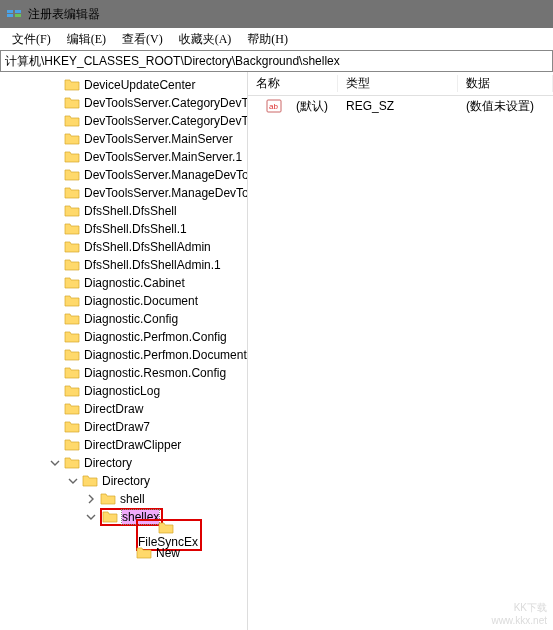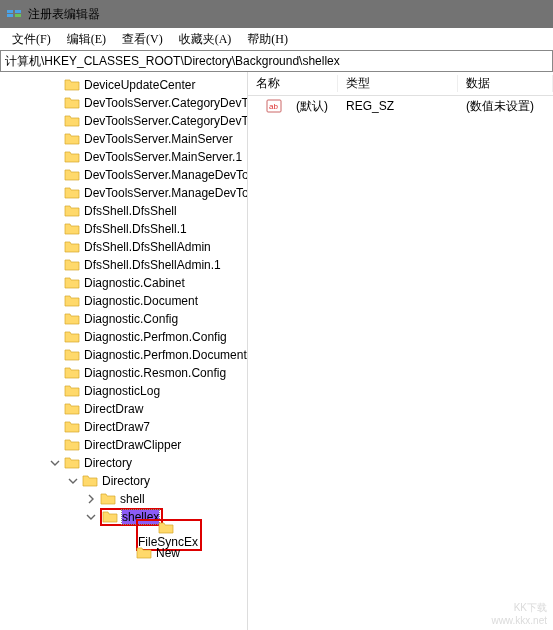--- a/index.html
+++ b/index.html
@@ -13,21 +13,21 @@
   .addr-text { padding: 0 4px; font-size: 12px; white-space: nowrap; overflow: hidden; flex: 1; }
   .content { display: flex; height: calc(630px - 28px - 22px - 22px); }
   .left-pane { width: 248px; overflow: hidden; border-right: 1px solid #ddd; padding-top: 4px; }
   .right-pane { flex: 1; overflow: hidden; }
   .tree { list-style: none; padding-left: 44px; }
   .tree li { white-space: nowrap; }
   .node { display: flex; align-items: center; height: 18px; padding-left: var(--indent, 0); }
   .tw { width: 14px; height: 14px; display: inline-flex; align-items: center; justify-content: center; margin-right: 2px; flex-shrink: 0; }
   .folder { width: 16px; height: 14px; display: inline-flex; align-items: center; justify-content: center; margin-right: 4px; flex-shrink: 0; }
   .label { font-size: 12px; color: #000; white-space: nowrap; }
-  .selected .label { background: #8b5cf6; outline: 1px dotted #888; }
+  .selected .label { background: #f0abfc; outline: 1px dotted #888; }
   .highlighted-red { border: 2px solid #d00; }
   .list-header { display: flex; height: 24px; border-bottom: 1px solid #e0e0e0; align-items: center; }
   .lh-cell { padding: 0 8px; font-size: 12px; color: #000; border-right: 1px solid #eee; }
   .name-col { width: 90px; }
   .type-col { width: 120px; }
   .data-col { flex: 1; }
   .list-row { display: flex; height: 20px; align-items: center; padding-left: 4px; }
   .val-icon { width: 36px; height: 16px; margin-right: 4px; display: inline-flex; align-items: center; justify-content: center; }
   .lr-cell { font-size: 12px; padding: 0 4px; }
   .watermark { position: absolute; right: 6px; bottom: 4px; font-size: 10px; color: #ccc; opacity: 0.7; white-space: pre-line; text-align: right; }

